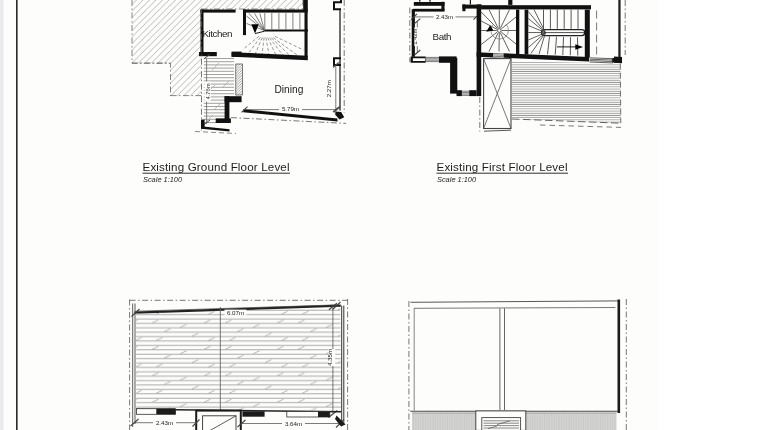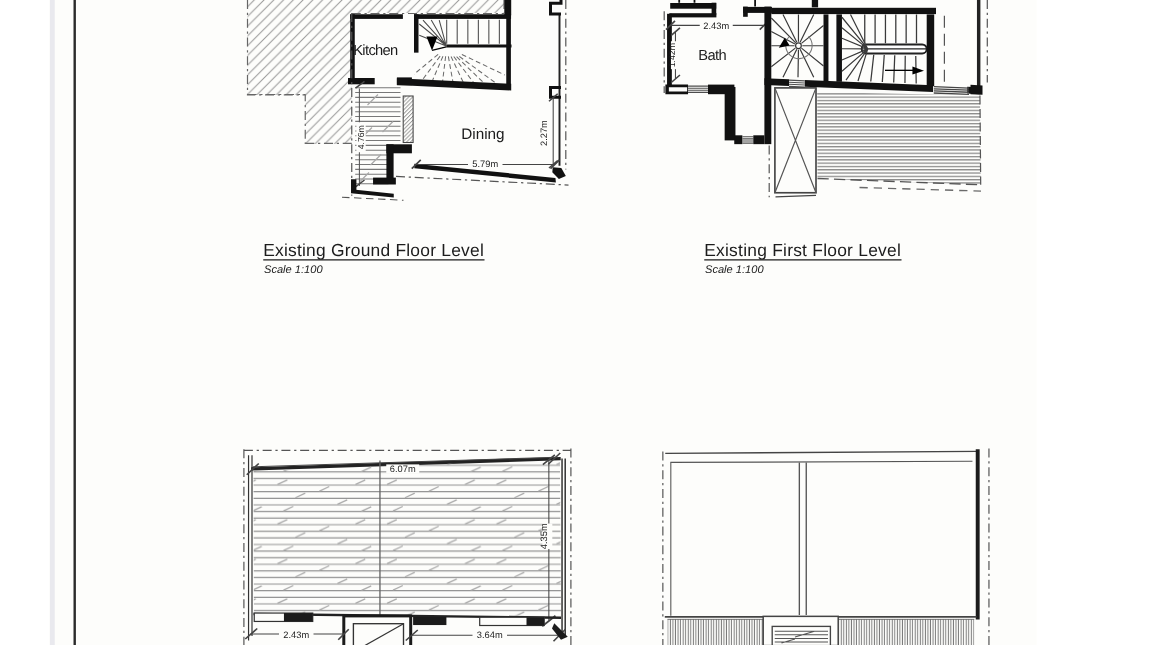--- a/index.html
+++ b/index.html
@@ -1,17 +1,17 @@
 <!DOCTYPE html>
 <html><head>
 <meta charset="utf-8">
 <style>
   html,body{margin:0;padding:0;background:#fff;}
   .page{position:relative;width:658px;height:430px;overflow:hidden;background:#fdfdfb;
-        font-family:"Liberation Sans",sans-serif;margin-left:33px;}
+        font-family:"Liberation Sans",sans-serif;}
   svg{display:block;}
   text{font-family:"Liberation Sans",sans-serif;fill:#1c1c1c;-webkit-font-smoothing:antialiased;}
 </style>
 </head>
 <body>
 <div class="page">
 <svg width="770" height="430" viewBox="0 0 770 430">
 <defs>
 
   <pattern id="hatch45" width="6.5" height="6.5" patternUnits="userSpaceOnUse">

